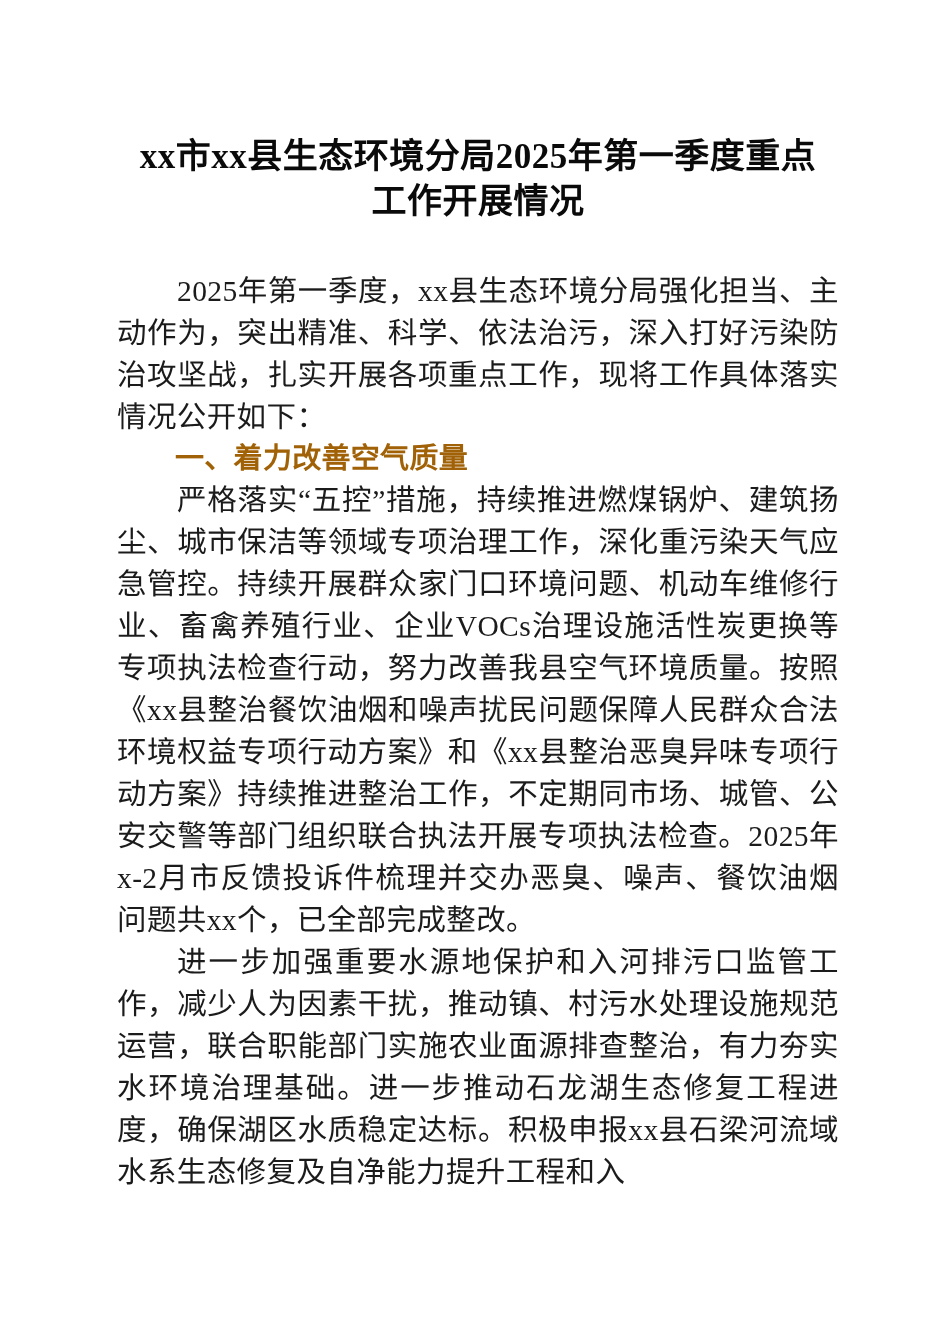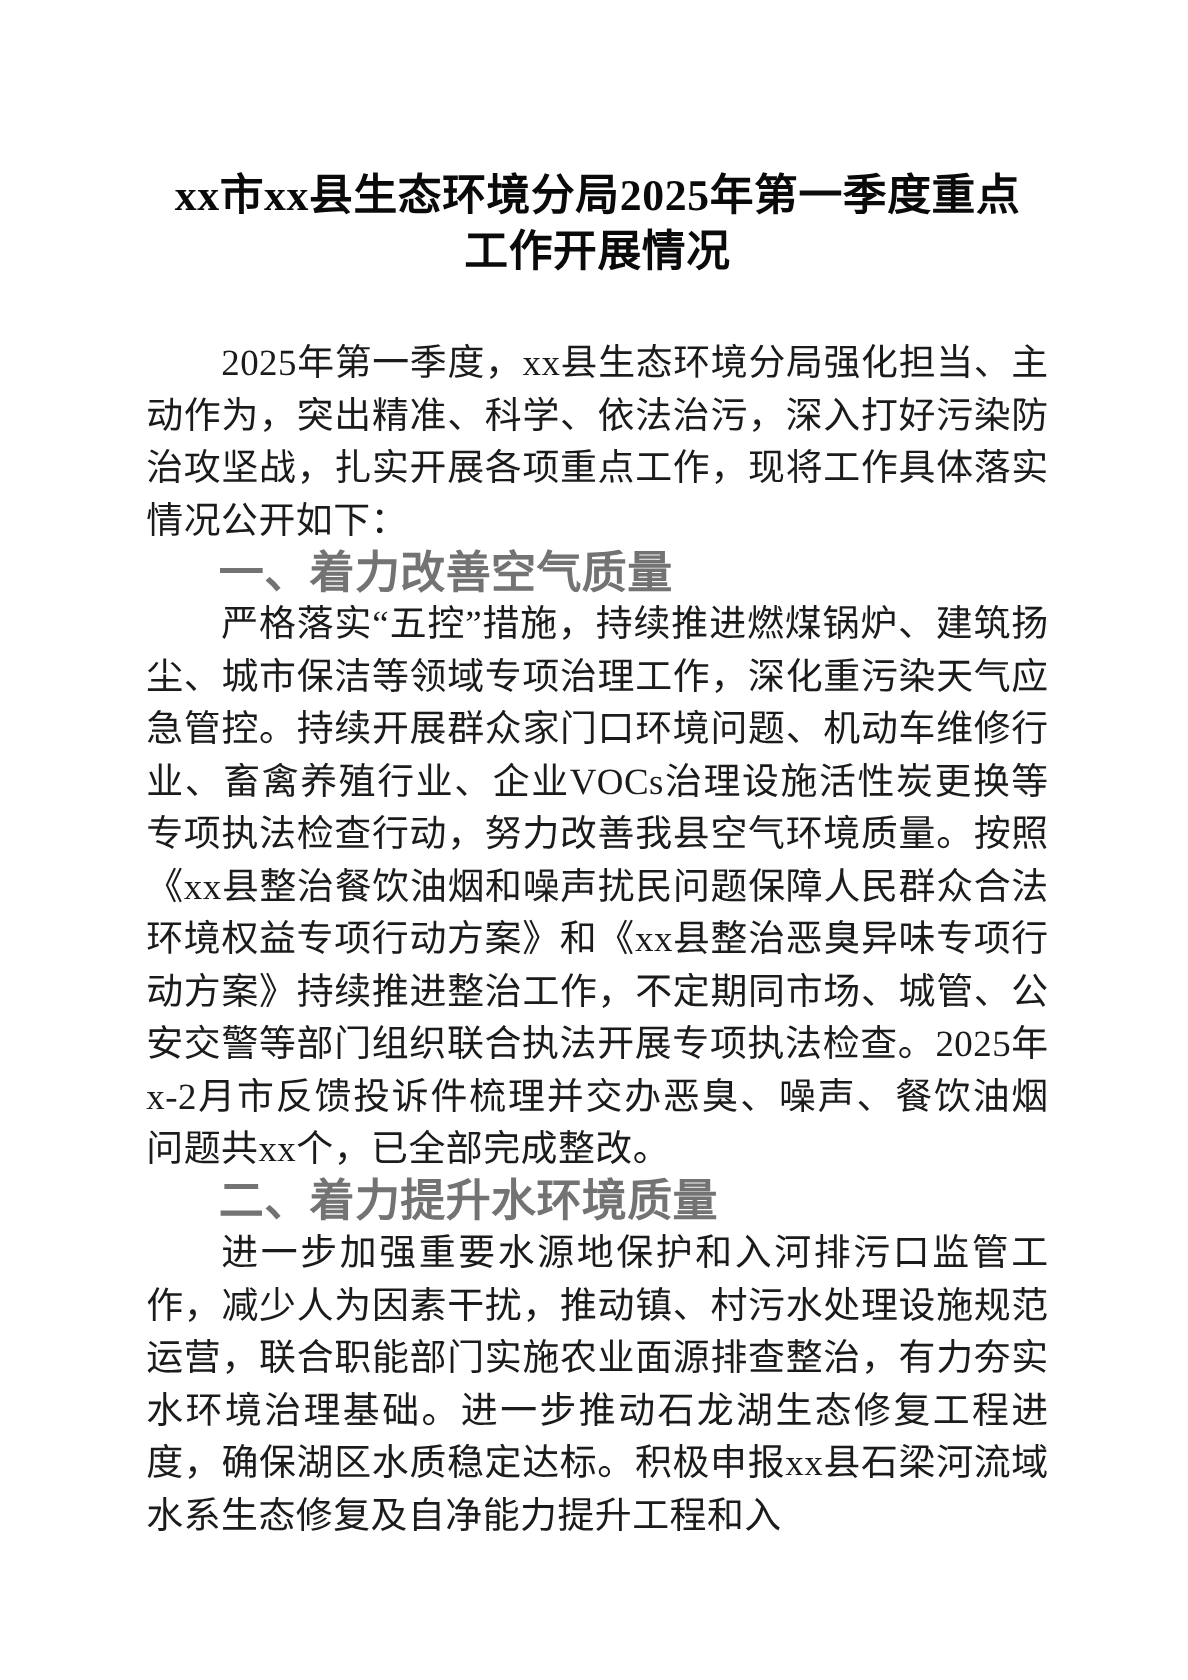--- a/index.html
+++ b/index.html
@@ -36,23 +36,23 @@
     margin: 0;
     padding-top: 134px;
     letter-spacing: 0.5px;
     white-space: pre-line;
   }
 
   
   .section-heading {
     font-family: "DejaVu Sans", "Liberation Sans", sans-serif;
     font-weight: bold;
-    font-size: 36px;
+    font-size: 29px;
     line-height: 41px;
-    color: #737373;
+    color: #a16207;
     margin: 0;
     text-indent: 58px;
     letter-spacing: 0.3px;
   }
 
   
   .body-para {
     font-family: "Liberation Serif", "DejaVu Serif", serif;
     font-size: 29.5px;
     line-height: 42px;
@@ -78,18 +78,17 @@
 工作开展情况</h1>
 
     <div class="intro-gap"></div>
 
     <p class="body-para">2025年第一季度，xx县生态环境分局强化担当、主动作为，突出精准、科学、依法治污，深入打好污染防治攻坚战，扎实开展各项重点工作，现将工作具体落实情况公开如下：</p>
 
     <h2 class="section-heading">一、着力改善空气质量</h2>
 
     <p class="body-para">严格落实“五控”措施，持续推进燃煤锅炉、建筑扬尘、城市保洁等领域专项治理工作，深化重污染天气应急管控。持续开展群众家门口环境问题、机动车维修行业、畜禽养殖行业、企业VOCs治理设施活性炭更换等专项执法检查行动，努力改善我县空气环境质量。按照《xx县整治餐饮油烟和噪声扰民问题保障人民群众合法环境权益专项行动方案》和《xx县整治恶臭异味专项行动方案》持续推进整治工作，不定期同市场、城管、公安交警等部门组织联合执法开展专项执法检查。2025年x-2月市反馈投诉件梳理并交办恶臭、噪声、餐饮油烟问题共xx个，已全部完成整改。</p>
 
-    <h2 class="section-heading">二、着力提升水环境质量</h2>
 
     <p class="body-para">进一步加强重要水源地保护和入河排污口监管工作，减少人为因素干扰，推动镇、村污水处理设施规范运营，联合职能部门实施农业面源排查整治，有力夯实水环境治理基础。进一步推动石龙湖生态修复工程进度，确保湖区水质稳定达标。积极申报xx县石梁河流域水系生态修复及自净能力提升工程和入</p>
 
   </div>
 </div>
 
 </body></html>

